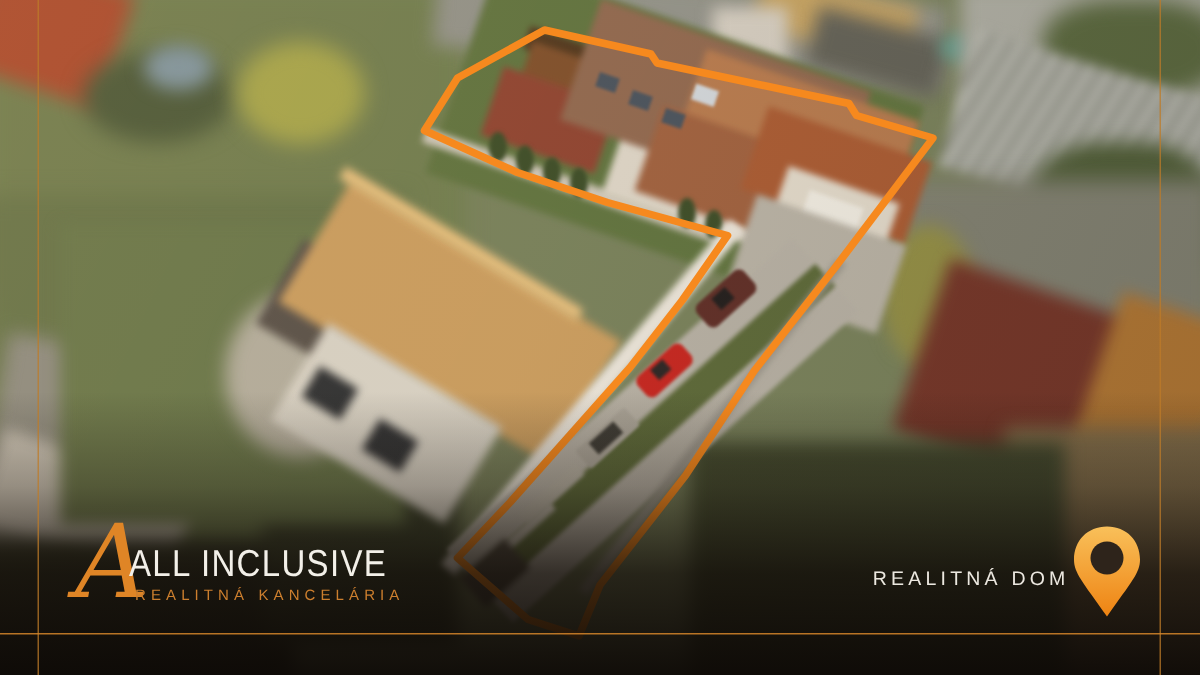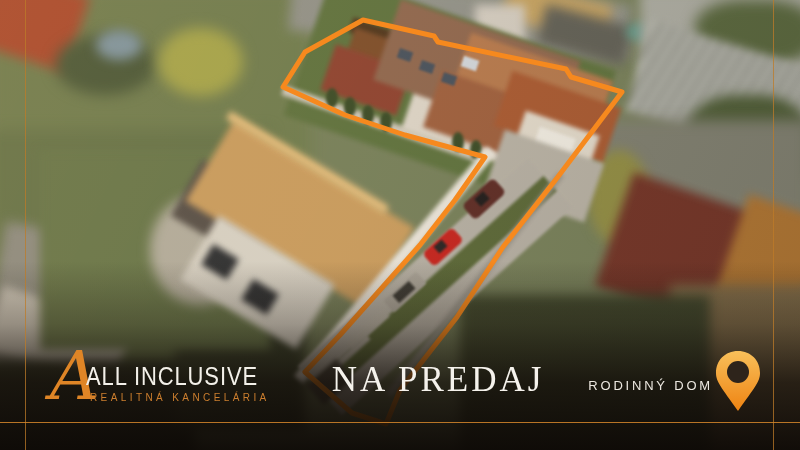--- a/index.html
+++ b/index.html
@@ -119,24 +119,23 @@
   <div class="vline" style="left:25px;"></div>
   <div class="vline" style="left:773px;"></div>
   <div class="hline" style="top:422px;"></div>
 
   <div class="footer">
 
     <div class="monogram">A</div>
     <div class="agency">ALL INCLUSIVE</div>
     <div class="tagline">REALITNÁ KANCELÁRIA</div>
 
-    <div class="status">NA PREDAJ</div>
 
     <div class="loc-block">
-      <div>RODINNÝ DOM</div>
+      <div>REALITNÁ DOM</div>
     </div>
 
     <svg class="pin" width="48" height="62" viewBox="0 0 48 62">
       <defs>
         <linearGradient id="pingrad" x1="0" y1="0" x2="0" y2="1">
           <stop offset="0" stop-color="#f9c05a"></stop>
           <stop offset="1" stop-color="#ee8312"></stop>
         </linearGradient>
       </defs>
       <path d="M24 1 C11 1 2 10.5 2 23 c0 9 5.5 14.5 22 38 16.5-23.5 22-29 22-38 C46 10.5 37 1 24 1 Z" fill="url(#pingrad)"></path>

